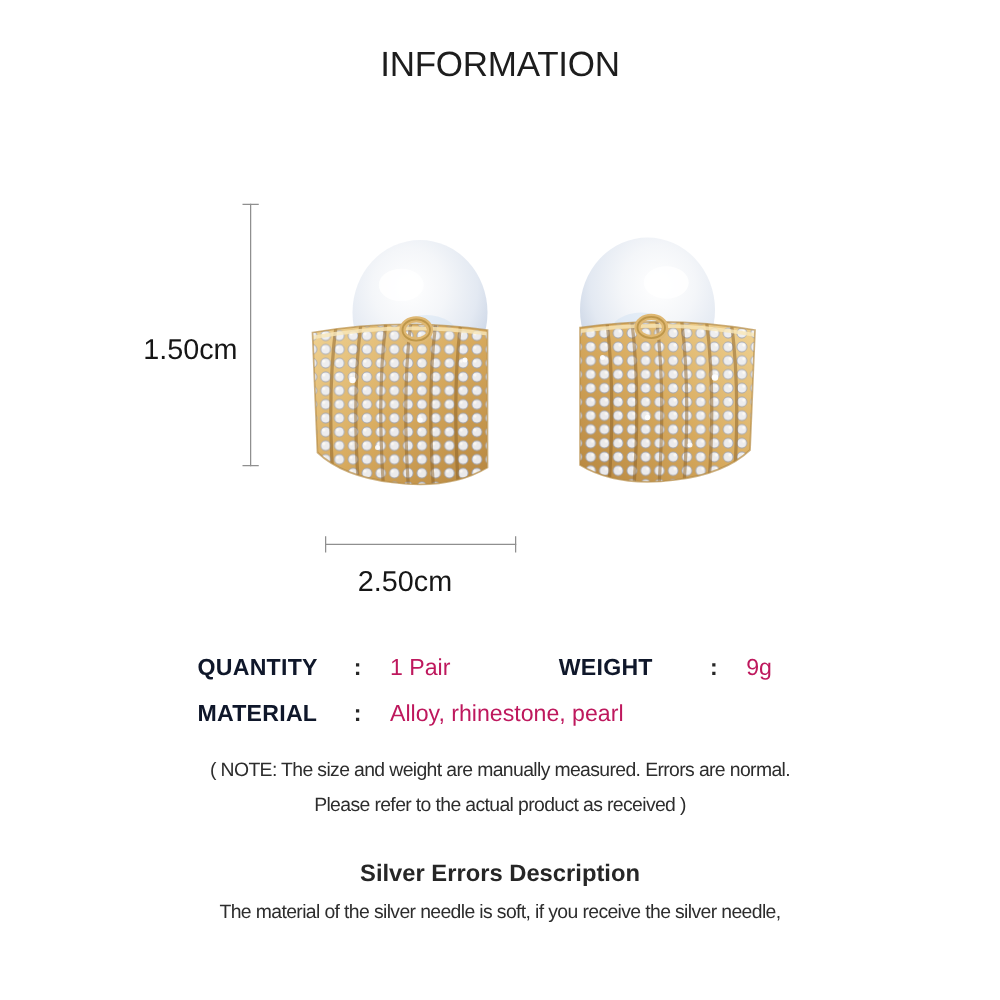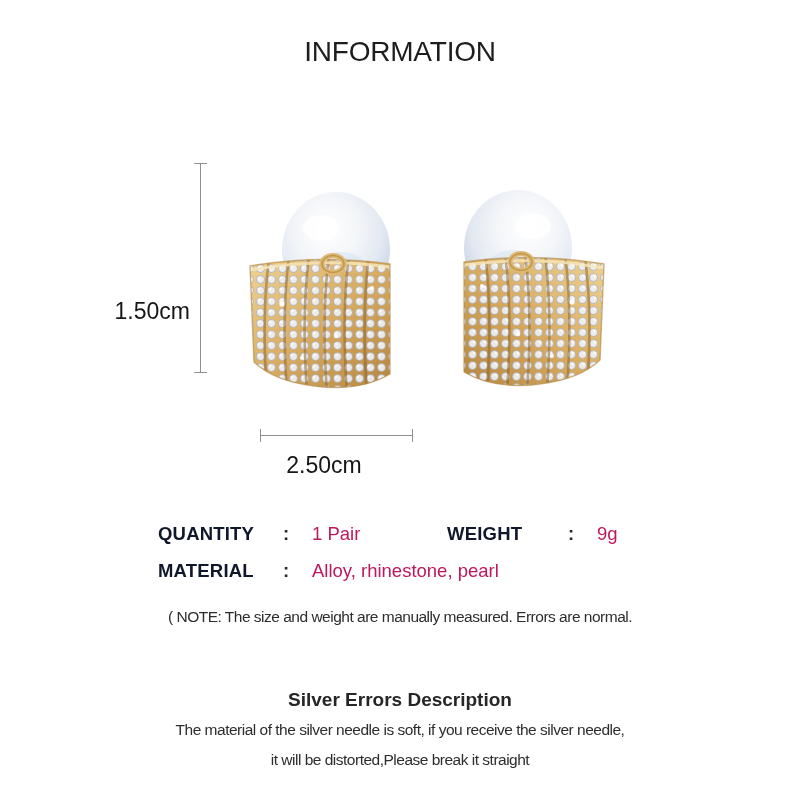--- a/index.html
+++ b/index.html
@@ -14,21 +14,21 @@
   
   .vline{position:absolute;left:200px;top:163px;width:1px;height:210px;background:#8f8f8f;}
   .vtick{position:absolute;width:13px;height:1px;background:#8f8f8f;left:194px;}
   .vtick.top{top:163px;}
   .vtick.bottom{top:372px;}
   .hline{position:absolute;left:260px;top:435px;width:153px;height:1px;background:#8f8f8f;}
   .htick{position:absolute;width:1px;height:13px;background:#8f8f8f;top:429px;}
   .htick.left{left:260px;}
   .htick.right{left:412px;}
   .dim-label{position:absolute;font-size:23px;color:#161616;}
-  .dim-height{left:60px;top:266px;width:130px;text-align:right;margin-top:32px;}
+  .dim-height{left:60px;top:266px;width:130px;text-align:right;}
   .dim-width{left:224px;top:452px;width:200px;text-align:center;}
   
   .earring{position:absolute;width:160px;height:210px;}
   .earring-left{left:244px;top:186px;}
   .earring-right{left:450px;top:184px;}
   
   .spec{position:absolute;font-size:18.5px;line-height:25px;white-space:nowrap;}
   .spec.bold{font-weight:bold;color:#0f172a;letter-spacing:0.2px;}
   .spec.val{color:#be185d;}
   .sq-label{left:158px;top:521px;}
@@ -127,18 +127,18 @@
 
   <span class="spec bold sw-label">WEIGHT</span>
   <span class="spec sw-colon">:</span>
   <span class="spec val sw-value">9g</span>
 
   <span class="spec bold sm-label">MATERIAL</span>
   <span class="spec sm-colon">:</span>
   <span class="spec val sm-value">Alloy, rhinestone, pearl</span>
 
   <div class="center-text note-line1">( NOTE: The size and weight are manually measured. Errors are normal.</div>
+  <div class="center-text note-line2">Please refer to the actual product as received )</div>
 
   <div class="center-text needle-heading">Silver Errors Description</div>
   <div class="center-text needle-line1">The material of the silver needle is soft, if you receive the silver needle,</div>
-  <div class="center-text needle-line2">it will be distorted,Please break it straight</div>
 
 </div>
 
 </body></html>

